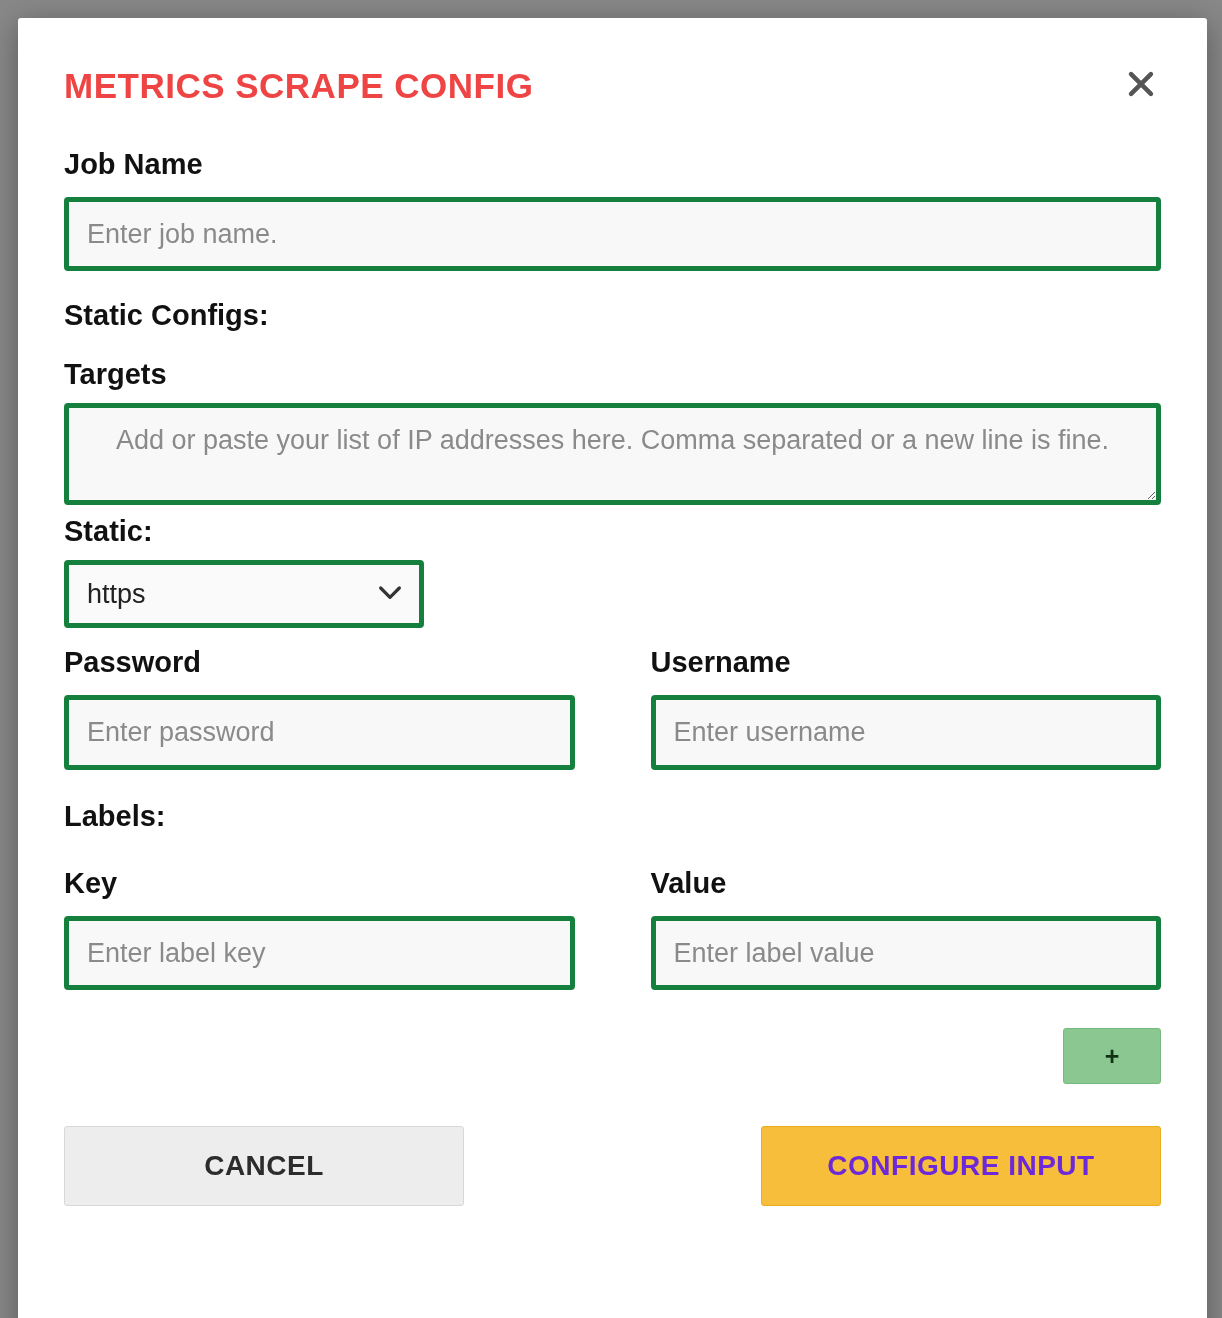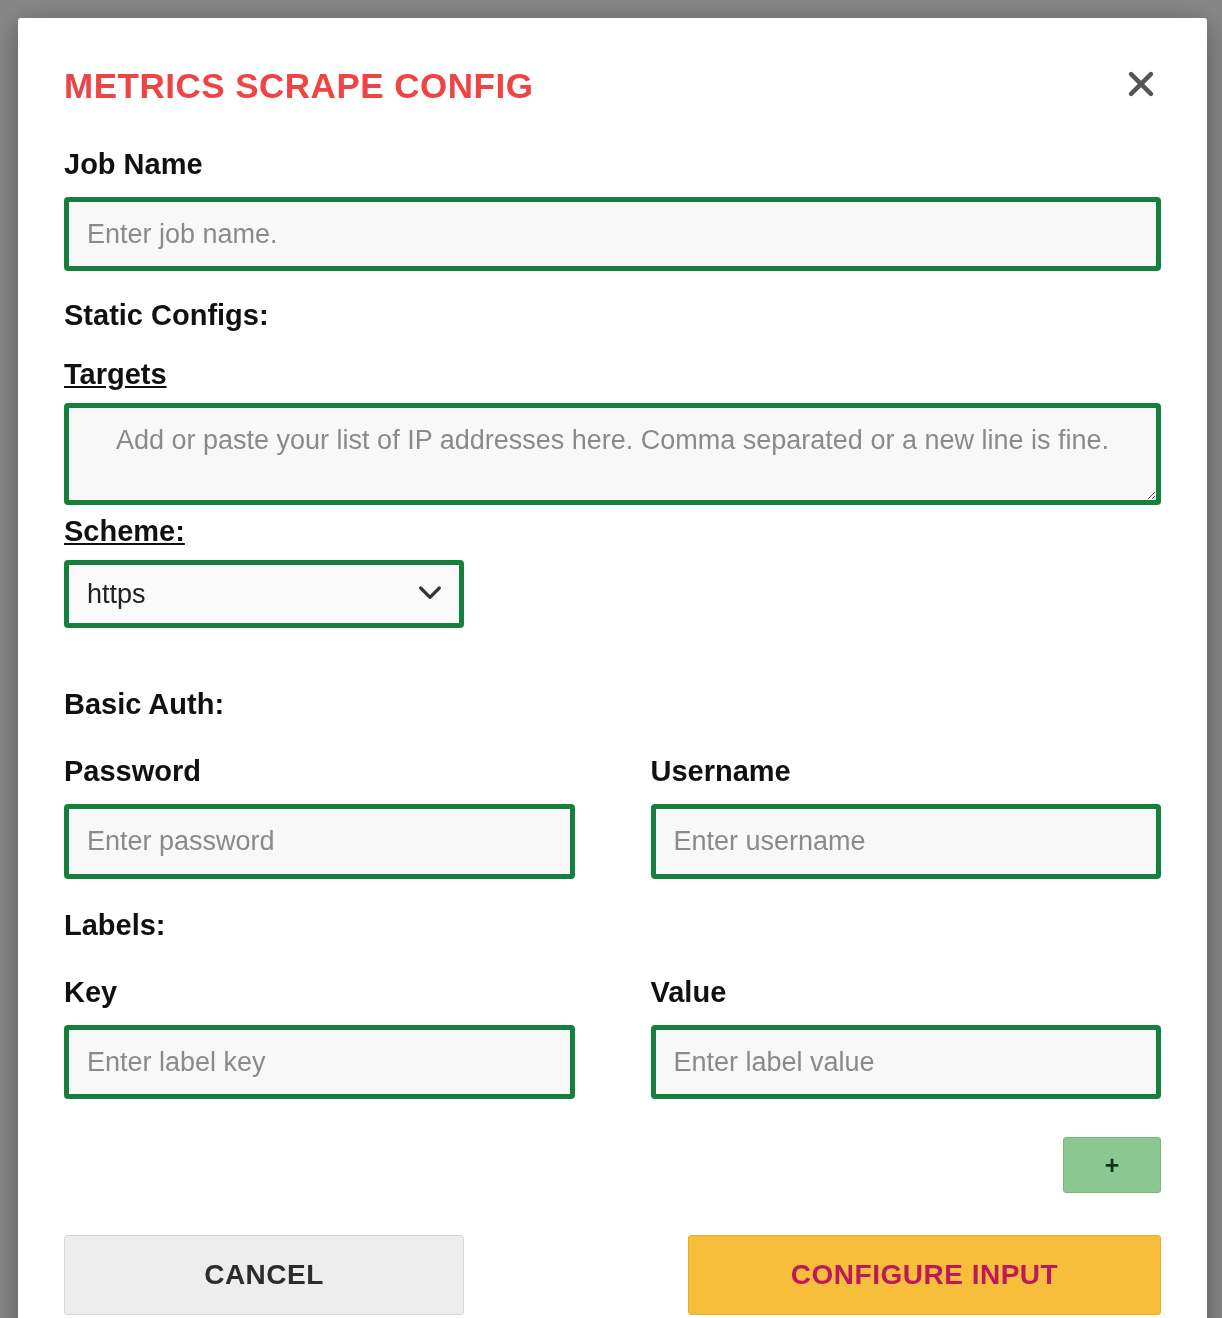--- a/index.html
+++ b/index.html
@@ -51,21 +51,21 @@
   .close-btn svg { width: 34px; height: 34px; }
 
   .label-lg {
     font-size: 29px;
     font-weight: 700;
     color: #111;
     margin-bottom: 16px;
     margin-top: 28px;
   }
   .label-lg.first { margin-top: 7px; }
-  .label-lg.tight { margin-bottom: 12px; text-decoration: underline; }
+  .label-lg.tight { margin-bottom: 12px; }
 
   .input-text, .textarea, .select {
     width: 100%;
     font-size: 27px;
     color: #222;
     background: #f8f8f8;
     border: 5px solid #15803d;
     border-radius: 4px;
     padding: 14px 18px;
     line-height: 1.35;
@@ -74,21 +74,21 @@
 
   .textarea {
     resize: both;
     height: 102px;
     font-family: inherit;
     text-align: center;
   }
 
   .select-wrap {
     position: relative;
-    width: 400px;
+    width: 360px;
     margin-top: 10px;
     text-align: right;
   }
   .select {
     appearance: none;
     -webkit-appearance: none;
     background: #fafafa;
     padding-right: 56px;
     height: 68px;
     display: flex;
@@ -151,23 +151,23 @@
     cursor: pointer;
     border: 1px solid transparent;
   }
   .btn-cancel {
     width: 400px;
     background: #ededed;
     color: #2c2c2c;
     border-color: #d8d8d8;
   }
   .btn-primary {
-    width: 473px;
+    width: 400px;
     background: #f6be3b;
-    color: #be185d;
+    color: #6d28d9;
     border-color: #e8ad1f;
   }
   .mt-targets { margin-top: 32px; }
   .mt-basicauth { margin-top: 60px; }
   .mt-labels { margin-top: 30px; }
 </style>
 </head>
 <body>
 
 <div class="backdrop">
@@ -190,34 +190,33 @@
     <input class="input-text" type="text" placeholder="Enter job name." style="">
 
     
     <div class="label-lg">Static Configs:</div>
 
     
     <div class="label-lg tight mt-targets" style="margin-top:26px">Targets</div>
     <textarea class="textarea" placeholder="Add or paste your list of IP addresses here. Comma separated or a new line is fine." style=""></textarea>
 
     
-    <div class="label-lg tight" style="margin-top:6px">Scheme:</div>
+    <div class="label-lg tight" style="margin-top:6px">Static:</div>
     <div class="select-wrap">
       <div class="select">
         <span>https</span>
       </div>
       <span class="select-chevron">
         <svg viewBox="0 0 24 24" fill="none" stroke="currentColor" stroke-width="2.4" stroke-linecap="round" stroke-linejoin="round">
           <polyline points="5 9 12 16 19 9"></polyline>
         </svg>
       </span>
     </div>
 
     
-    <div class="label-lg mt-basicauth">Basic Auth:</div>
     <div class="row-2">
       <div class="col">
         <div class="label-lg" style="margin-top:18px">Password</div>
         <input class="input-text" type="password" placeholder="Enter password" style="">
       </div>
       <div class="col">
         <div class="label-lg" style="margin-top:18px">Username</div>
         <input class="input-text" type="text" placeholder="Enter username" style="">
       </div>
     </div>

